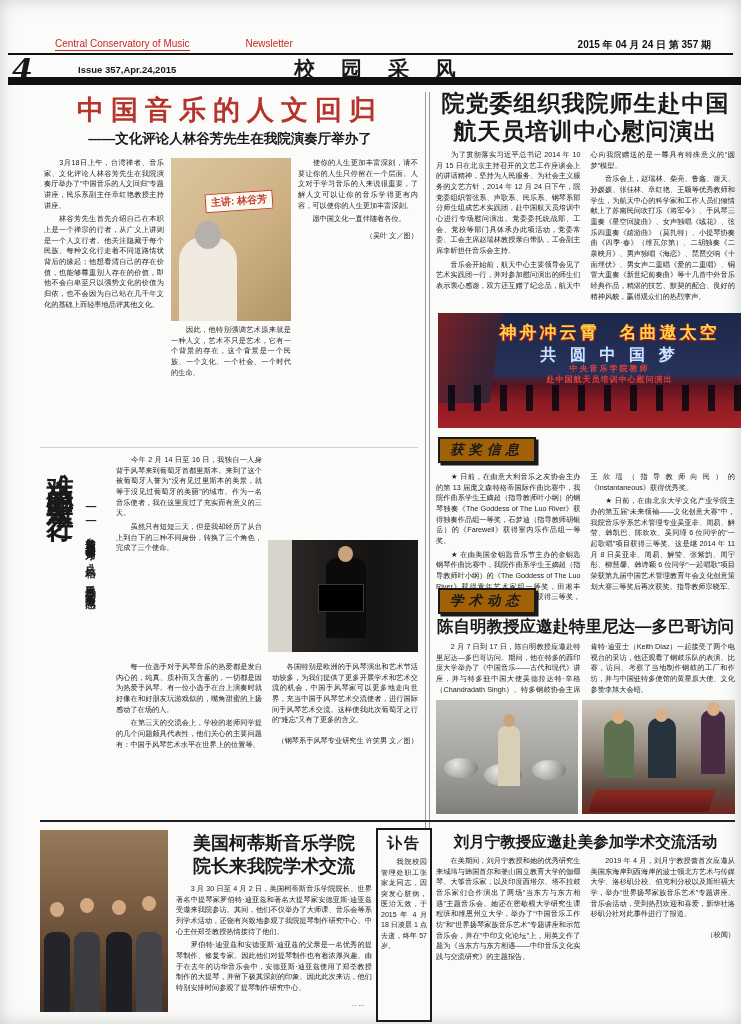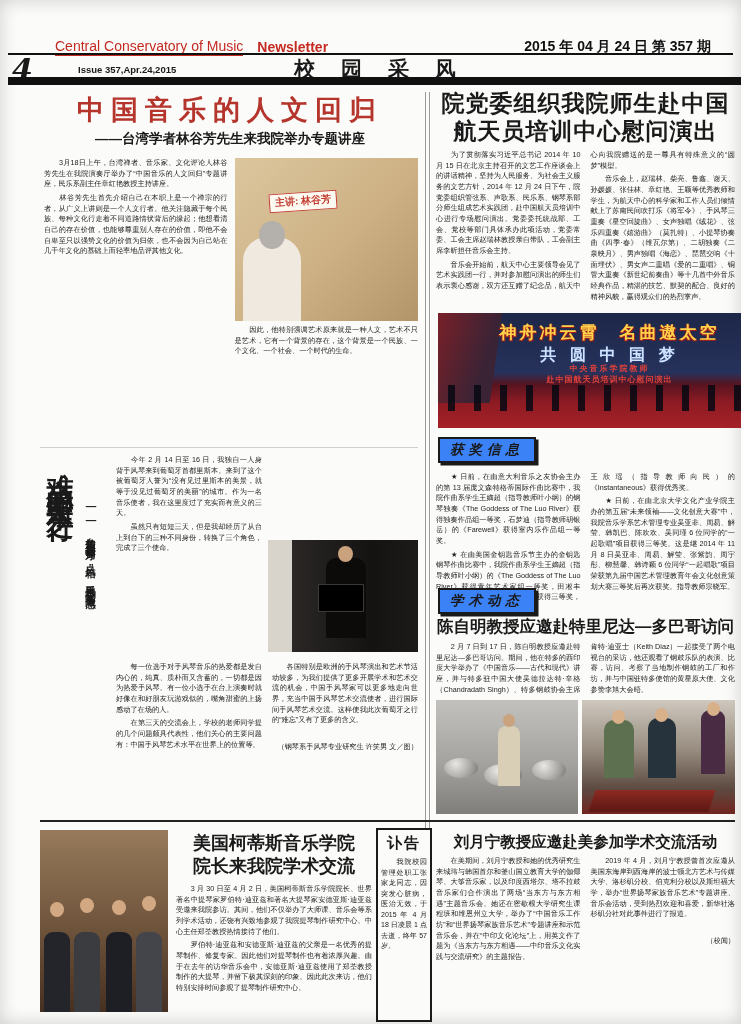--- a/index.html
+++ b/index.html
@@ -1,36 +1,36 @@
 <!DOCTYPE html>
 <html><head>
 <meta charset="utf-8">
 <style>
   html,body{margin:0;padding:0;background:#c9c9c6;}
   .page{position:relative;width:741px;height:1024px;margin:0 auto;background:#fbfbf9;
         font-family:"Liberation Sans","DejaVu Sans",sans-serif;color:#1a1a1a;overflow:hidden;
         box-shadow:inset 0 0 18px rgba(0,0,0,.18);}
   
-  .mast-row{position:absolute;top:38px;left:55px;right:30px;display:flex;align-items:center;font-size:14px;}
+  .mast-row{position:absolute;top:38px;left:55px;right:30px;display:flex;align-items:flex-start;font-size:10px;gap:48px;}
   .brand{color:#c42a21;border-bottom:1px solid #c42a21;padding-bottom:1px;}
-  .newsletter{color:#c42a21;font-weight:bold;margin-left:14px;}
+  .newsletter{color:#c42a21;font-weight:normal;margin-left:8px;}
   .mast-date{margin-left:auto;font-weight:bold;color:#111;}
   .mast-rule{position:absolute;top:53px;left:8px;right:8px;height:2px;background:#111;}
   .pageno{position:absolute;top:52px;left:12px;font-family:"DejaVu Serif",serif;font-style:italic;font-weight:bold;font-size:30px;}
   .issue{position:absolute;top:64px;left:78px;font-size:9.5px;font-weight:bold;}
   .section-title{position:absolute;top:55px;left:180px;width:400px;text-align:center;font-size:21px;font-weight:900;letter-spacing:10px;}
   .thick-bar{position:absolute;top:77px;left:8px;right:0px;height:8px;background:#111;}
   
   .vsep{position:absolute;left:425px;top:92px;height:920px;width:3px;border-left:1px solid #9a9a9a;border-right:1px solid #9a9a9a;}
   .hrule-bottom{position:absolute;top:820px;left:40px;width:695px;height:2px;background:#222;}
   .hrule-l1{position:absolute;top:447px;left:40px;width:378px;height:1px;background:#cfcfcf;}
   
   .body-txt{font-size:7.2px;line-height:1.48;text-align:justify;color:#222;overflow:hidden;}
   .body-txt p{margin:0 0 3px 0;}
-  .byline{font-size:7.2px;text-align:right;color:#222;margin-top:16px;}
+  .byline{font-size:7.2px;text-align:right;color:#222;margin-top:10px;}
   
   .hum-title{position:absolute;top:92px;left:60px;width:340px;text-align:center;color:#b5342c;
              font-family:Liberation Serif, serif;font-weight:900;font-size:27px;letter-spacing:7px;}
   .hum-sub{position:absolute;top:130px;left:48px;width:364px;text-align:center;font-size:13.5px;font-weight:bold;}
   .hum-cols{position:absolute;top:158px;left:44px;width:374px;height:268px;display:flex;gap:7px;}
   .hum-col{flex:1;height:100%;}
   .photo-speaker{position:relative;width:100%;height:163px;background:linear-gradient(135deg,#dcc69e,#cdb184 55%,#b3956a);margin-bottom:4px;overflow:hidden;}
   .speaker-robe{position:absolute;left:8px;bottom:-8px;width:58px;height:92px;background:#efe9e0;border-radius:24px 24px 0 0;}
   .speaker-head{position:absolute;left:24px;bottom:72px;width:26px;height:28px;background:#b4b0ab;border-radius:50%;}
   .speaker-plate{position:absolute;top:34px;left:34px;background:rgba(255,255,250,.92);border:1px solid #c23b2e;color:#c23b2e;
@@ -56,21 +56,21 @@
   .stage-curtain{position:absolute;left:-12px;top:0;width:70px;height:90px;background:linear-gradient(100deg,#7e2027,#3a2335 80%);transform:skewX(-8deg);}
   .stage-b1{position:absolute;top:8px;left:0;width:100%;text-align:center;font-family:"DejaVu Serif",serif;font-weight:900;
             font-size:17px;color:#ffd24a;letter-spacing:3px;text-shadow:1px 1px 0 #a01d1d,-1px 1px 0 #a01d1d;}
   .stage-b2{position:absolute;top:32px;left:0;width:100%;text-align:center;font-family:"DejaVu Serif",serif;font-weight:900;
             font-size:16px;color:#cfe3ff;letter-spacing:4px;text-shadow:0 0 3px #27407a;}
   .stage-b3{position:absolute;top:50px;left:0;width:100%;text-align:center;font-weight:bold;font-size:8px;color:#e2413a;letter-spacing:2px;}
   .stage-b4{position:absolute;top:61px;left:0;width:100%;text-align:center;font-weight:bold;font-size:8px;color:#e2413a;letter-spacing:1px;}
   .stage-performers{position:absolute;top:72px;left:10px;right:10px;height:26px;
             background:repeating-linear-gradient(90deg,rgba(5,8,18,.85) 0 7px,rgba(5,8,18,0) 7px 26px);}
   
-  .box-header{display:inline-block;border:2px solid #1a1a1a;box-shadow:2.5px 2.5px 0 #1a1a1a;background:#3b82f6;
+  .box-header{display:inline-block;border:2px solid #1a1a1a;box-shadow:2.5px 2.5px 0 #1a1a1a;background:#a16207;
               font-weight:900;font-style:italic;font-size:13.5px;letter-spacing:5px;padding:2px 10px;font-family:"DejaVu Serif",serif;}
   .awards-header{position:absolute;top:437px;left:438px;}
   .awards-body{position:absolute;top:472px;left:436px;width:299px;height:150px;column-count:2;column-gap:10px;}
   .acad-header{position:absolute;top:588px;left:438px;}
   .acad-title{position:absolute;top:616px;left:436px;width:299px;text-align:center;font-weight:900;font-size:16.5px;}
   .acad-body{position:absolute;top:642px;left:436px;width:299px;height:56px;column-count:2;column-gap:10px;}
   .acad-photos{position:absolute;top:700px;left:436px;width:299px;height:114px;display:flex;gap:4px;}
   .photo-steel{flex:1;background:linear-gradient(180deg,#c3c1bd 0%,#a5a39f 55%,#807e7a 100%);position:relative;overflow:hidden;}
   .drum{position:absolute;border-radius:50%;background:radial-gradient(circle at 35% 30%,#e8e7e4,#9b9995 70%,#6f6d69);}
   .drum.d1{left:8px;top:58px;width:34px;height:20px;}
@@ -113,33 +113,38 @@
   <div class="pageno">4</div>
   <div class="issue">Issue 357,Apr.24,2015</div>
   <div class="section-title">校 园 采 风</div>
   <div class="thick-bar"></div>
 
   <div class="vsep"></div>
   <div class="hrule-bottom"></div>
   <div class="hrule-l1"></div>
 
   <div class="hum-title">中国音乐的人文回归</div>
-  <div class="hum-sub">——台湾学者林谷芳先生来我院举办专题讲座</div>
+  <div class="hum-sub">——文化评论人林谷芳先生在我院演奏厅举办了</div>
   <div class="hum-cols">
     <div class="hum-col body-txt">
       <p>　　3月18日上午，台湾禅者、音乐家、文化评论人林谷芳先生在我院演奏厅举办了“中国音乐的人文回归”专题讲座，民乐系副主任章红艳教授主持讲座。</p>
       <p>　　林谷芳先生首先介绍自己在本职上是一个禅宗的行者，从广义上讲则是一个人文行者。他关注隐藏于每个民族、每种文化行走着不同道路情状背后的缘起；他想看清自己的存在价值，也能够尊重别人存在的价值，即他不会自卑至只以强势文化的价值为归依，也不会因为自己站在几千年文化的基础上而轻率地品评其他文化。</p>
     </div>
     <div class="hum-col body-txt">
       <div class="photo-speaker">
         <div class="speaker-robe"></div>
         <div class="speaker-head"></div>
         <div class="speaker-plate">主讲: 林谷芳</div>
       </div>
       <p>　　因此，他特别强调艺术原来就是一种人文，艺术不只是艺术，它有一个背景的存在，这个背景是一个民族、一个文化、一个社会、一个时代的生命。</p>
+    </div>
+    <div class="hum-col body-txt">
+      <p>　　使你的人生更加丰富深刻，请不要让你的人生只停留在一个层面。人文对于学习音乐的人来说很重要，了解人文可以让你的音乐学得更有内容，可以使你的人生更加丰富深刻。</p>
+      <p>　　愿中国文化一直伴随着各位。</p>
+      <div class="hum-byline">（吴叶 文／图）</div>
     </div>
   </div>
 
   <div class="lis-title">难忘的里斯本之行</div>
   <div class="lis-sub">——参加第八届葡萄牙“风箱”手风琴艺术节随感</div>
   <div class="lis-blockA body-txt">
     <p>　　今年 2 月 14 日至 16 日，我独自一人身背手风琴来到葡萄牙首都里斯本。来到了这个被葡萄牙人誉为“没有见过里斯本的美景，就等于没见过葡萄牙的美丽”的城市。作为一名音乐使者，我在这里度过了充实而有意义的三天。</p>
     <p>　　虽然只有短短三天，但是我却经历了从台上到台下的三种不同身份，转换了三个角色，完成了三个使命。</p>
   </div>
   <div class="photo-accordion">

